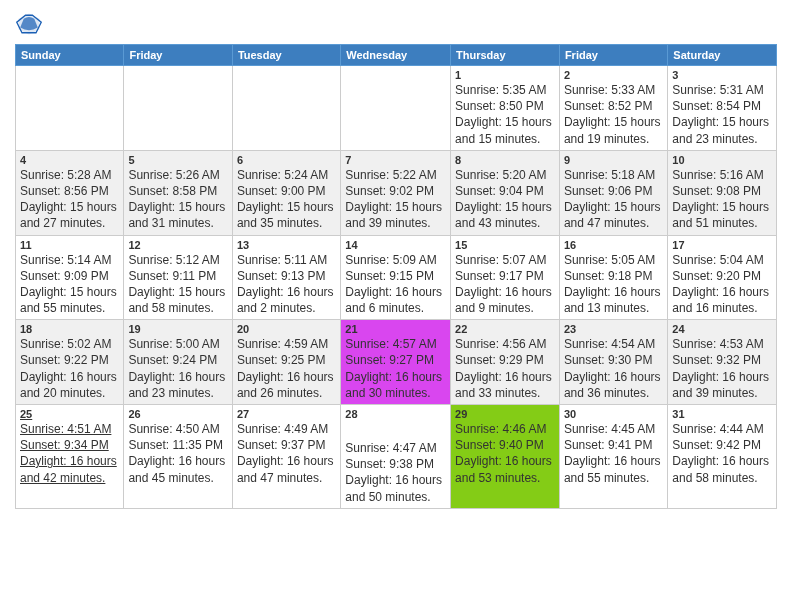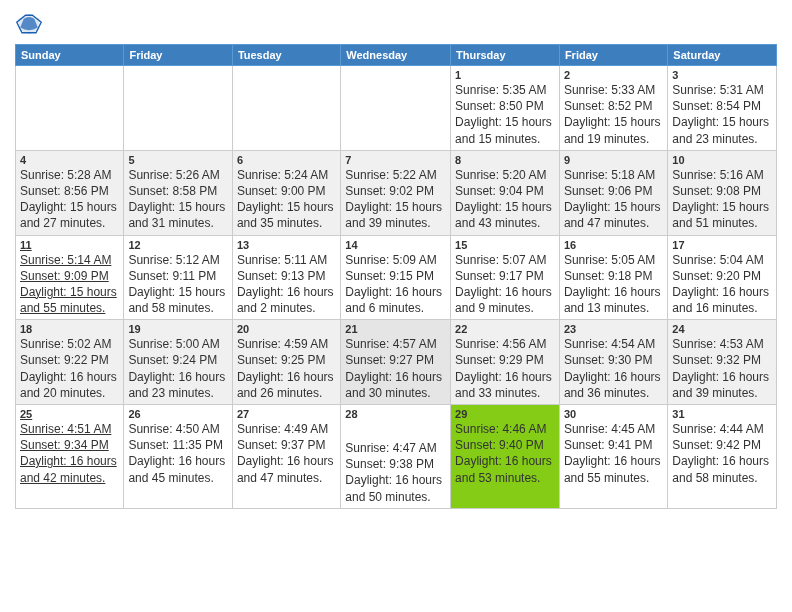--- a/index.html
+++ b/index.html
@@ -201,21 +201,21 @@
           </td>
           <td style="background: rgb(240, 240, 240);">
             <div class="day-number">10</div>
             <div class="day-info" style="white-space: pre-line;">Sunrise: 5:16 AM
 Sunset: 9:08 PM
 Daylight: 15 hours
 and 51 minutes.</div>
           </td>
         </tr>
         <tr>
-          <td style="background: rgb(255, 255, 255); text-decoration: underline;">
+          <td style="background: rgb(255, 255, 255);">
             <div class="day-number">11</div>
             <div class="day-info" style="white-space: pre-line;">Sunrise: 5:14 AM
 Sunset: 9:09 PM
 Daylight: 15 hours
 and 55 minutes.</div>
           </td>
           <td style="background: rgb(255, 255, 255);">
             <div class="day-number">12</div>
             <div class="day-info" style="white-space: pre-line;">Sunrise: 5:12 AM
 Sunset: 9:11 PM
@@ -273,21 +273,21 @@
 Daylight: 16 hours
 and 23 minutes.</div>
           </td>
           <td style="background: rgb(240, 240, 240);">
             <div class="day-number">20</div>
             <div class="day-info" style="white-space: pre-line;">Sunrise: 4:59 AM
 Sunset: 9:25 PM
 Daylight: 16 hours
 and 26 minutes.</div>
           </td>
-          <td style="background: #e5e5e5; margin-left: 36px;">
+          <td style="background: #d946ef; margin-left: 36px;">
             <div class="day-number">21</div>
             <div class="day-info" style="white-space: pre-line;">Sunrise: 4:57 AM
 Sunset: 9:27 PM
 Daylight: 16 hours
 and 30 minutes.</div>
           </td>
           <td style="background: rgb(240, 240, 240);">
             <div class="day-number">22</div>
             <div class="day-info" style="white-space: pre-line;">Sunrise: 4:56 AM
 Sunset: 9:29 PM

